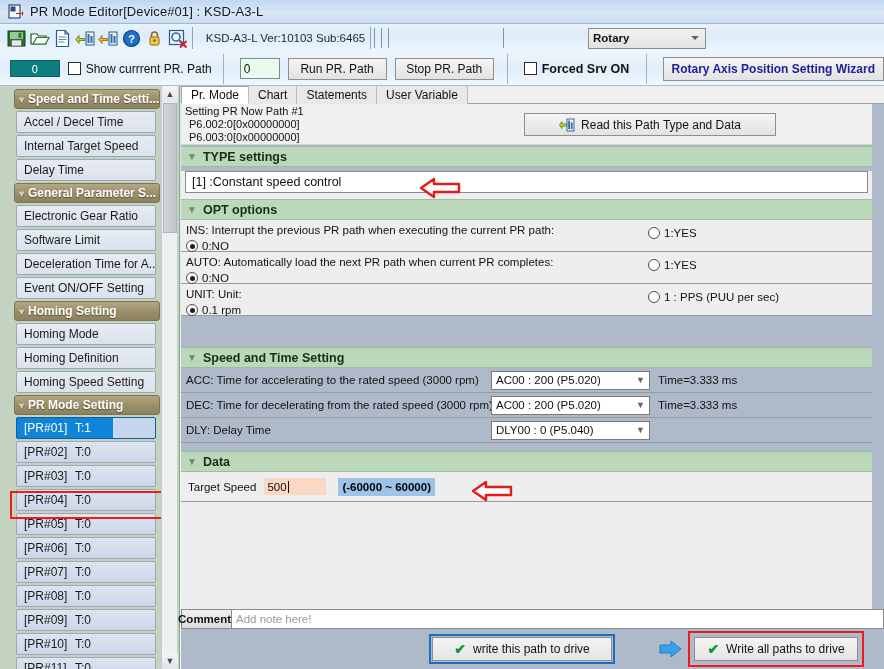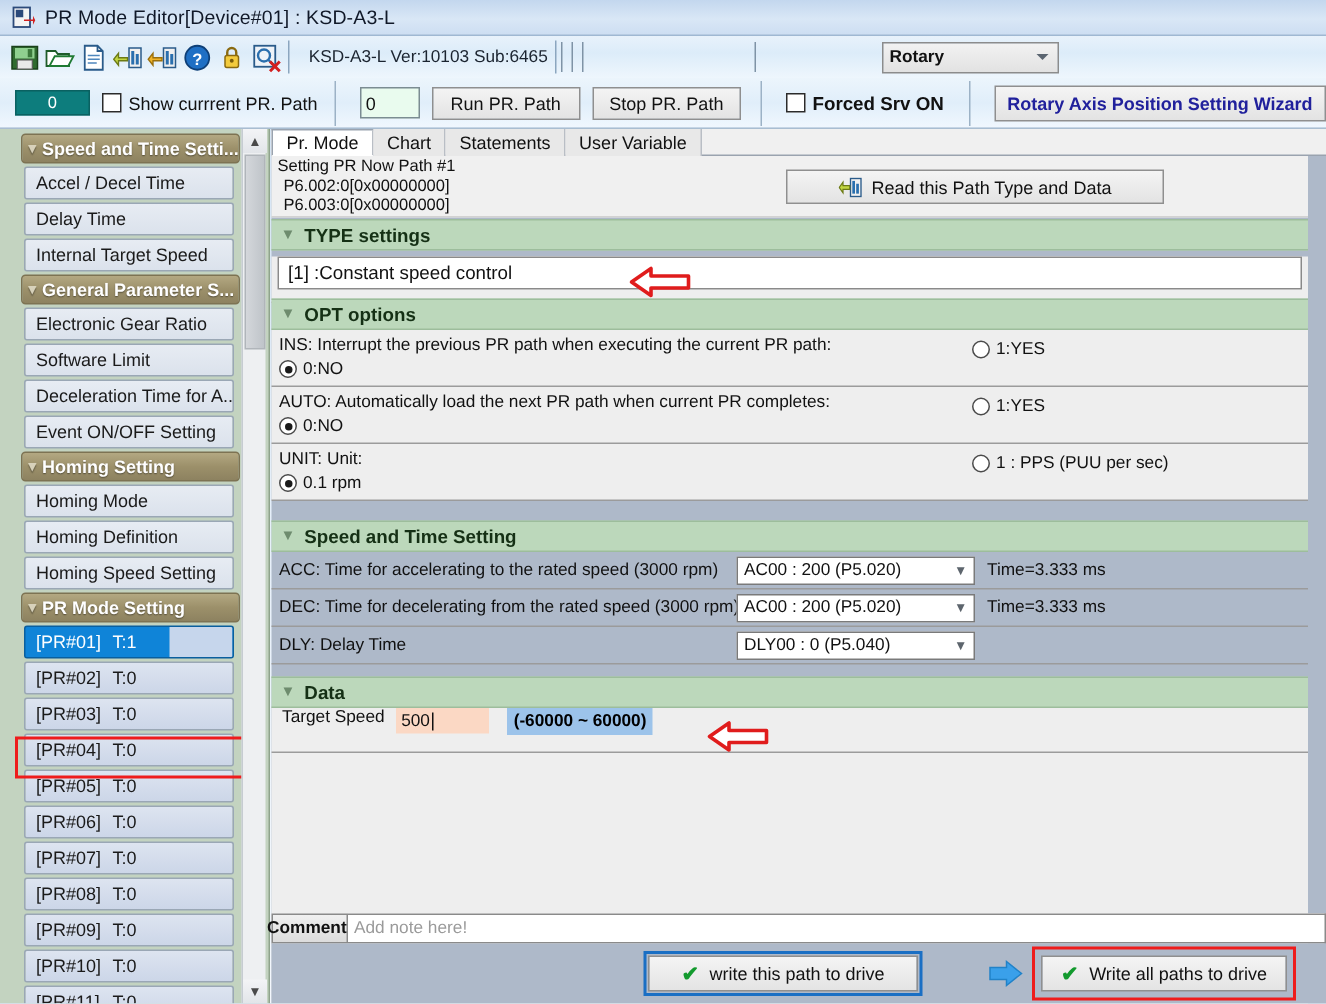--- a/index.html
+++ b/index.html
@@ -215,21 +215,21 @@
   .sec-chev { color: #6e8c6e; font-size: 10px; margin-right: 6px; }
   .row-box {
     background: #eeeeee; border-bottom: 1px solid #9b9b9b;
     position: relative;
   }
   .typefield {
     height: 22px; margin: 4px 4px 3px 4px; background: #ffffff;
     border: 1px solid #8a8a8a; display: flex; align-items: center;
     padding-left: 6px; font-size: 12.5px; color: #111; cursor: text;
   }
-  .opt-row { position: relative; height: 38px; padding: 3px 4px 0 5px; }
+  .opt-row { position: relative; height: 32px; padding: 3px 4px 0 5px; }
   .opt-cap { font-size: 11.5px; color: #111; line-height: 14px; }
   .radio-line { display: flex; align-items: center; margin-top: 3px; }
   .rb {
     width: 12px; height: 12px; border-radius: 50%;
     border: 1px solid #4a4a4a; background: #fff; position: relative;
     margin-right: 4px; flex: none;
   }
   .rb.on::after {
     content: ""; position: absolute; left: 2.5px; top: 2.5px;
     width: 5px; height: 5px; border-radius: 50%; background: #1a1a1a;
@@ -246,21 +246,21 @@
     display: flex; align-items: center; font-size: 11.5px; color: #111;
     padding-left: 4px; cursor: pointer;
   }
   .combo .ctext { flex: 1 1 auto; white-space: nowrap; }
   .combo .cchev {
     width: 17px; height: 17px; display: flex; align-items: center;
     justify-content: center; color: #5d656d; font-size: 9px;
   }
   .st-time { font-size: 11.5px; color: #111; margin-left: 8px; white-space: nowrap;}
   .data-row {
-    height: 30px; display: flex; align-items: flex-start; padding-left: 7px;
+    height: 30px; display: flex; align-items: center; padding-left: 7px;
     border-bottom: 1px solid #9b9b9b; background: #eeeeee;
   }
   .data-label { font-size: 11.5px; color: #111; margin-right: 8px;}
   .speed-input {
     width: 62px; height: 17px; background: #fbd8c4; border: none;
     font-size: 11.5px; color: #111; padding-left: 3px;
     display: flex; align-items: center; cursor: text;
   }
   .caret { display:inline-block; width:1px; height:12px; background:#111; margin-left:1px;}
   .range-badge {
@@ -416,22 +416,22 @@
     <div class="btn" id="wizard-btn">Rotary Axis Position Setting Wizard</div>
   </div>
 
   <div class="sidebar">
     <div class="sb-list" id="sidebar-list">
         <div class="sb-group">
           <span class="grp-chev">▾</span>
           <span>Speed and Time Setti...</span>
         </div>
         <div class="sb-item">Accel / Decel Time</div>
+        <div class="sb-item">Internal Target Speed</div>
         <div class="sb-item">Delay Time</div>
-        <div class="sb-item">Internal Target Speed</div>
         <div class="sb-group">
           <span class="grp-chev">▾</span>
           <span>General Parameter S...</span>
         </div>
         <div class="sb-item">Electronic Gear Ratio</div>
         <div class="sb-item">Software Limit</div>
         <div class="sb-item">Deceleration Time for A...</div>
         <div class="sb-item">Event ON/OFF Setting</div>
         <div class="sb-group">
           <span class="grp-chev">▾</span>

